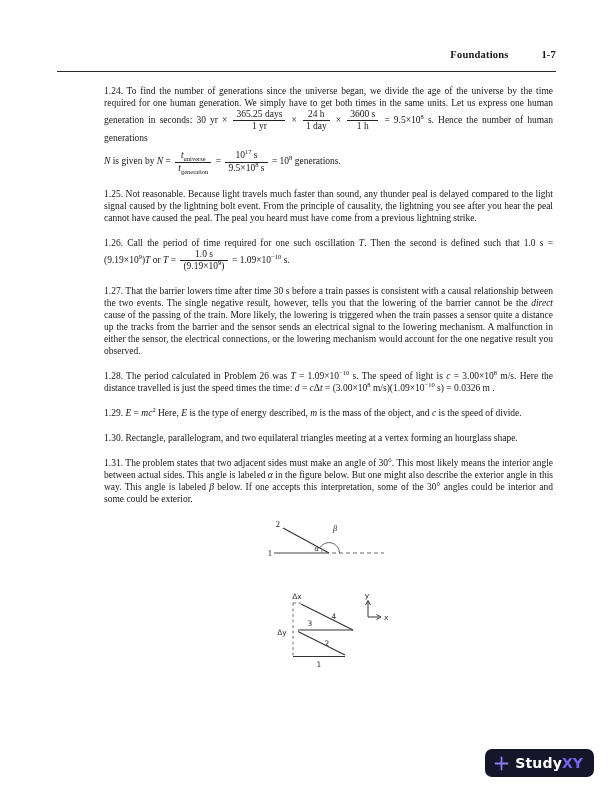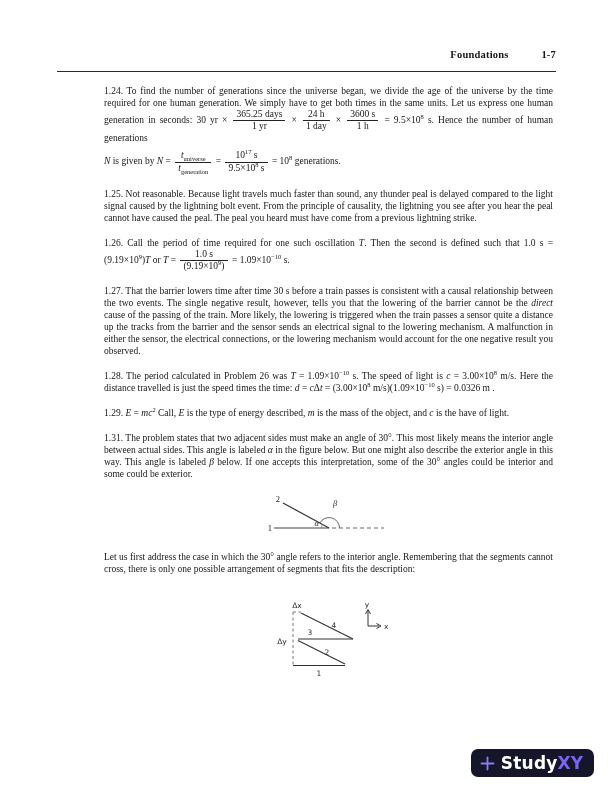--- a/index.html
+++ b/index.html
@@ -39,21 +39,21 @@
   .fig-zigzag { margin: 22px 0 0; }
   .fig svg { overflow: visible; }
   .fig-angle text { font-family: "Liberation Serif", serif; font-size: 8.5px; fill: #222; }
   .fig-angle text.greek { font-style: italic; }
   .fig-zigzag text { font-family: "DejaVu Sans", sans-serif; font-size: 7.5px; fill: #333; }
   .logo {
     position: absolute; right: 18px; bottom: 15px; height: 28px;
     display: flex; align-items: center; gap: 6px;
     background: var(--logo-bg, #16162b);
     border-radius: 7px; padding: 0 11px 0 9px;
-    font-family: "DejaVu Sans", sans-serif; font-weight: bold; font-size: 17px;
+    font-family: "DejaVu Sans", sans-serif; font-weight: bold; font-size: 14px;
   }
   .logo .study { color: var(--logo-study, #ffffff); letter-spacing: 0.2px; }
   .logo .xy { color: var(--logo-xy, #7b63f2); }
   .logo .plus-icon line { stroke: var(--logo-plus, #8d7bf4); stroke-width: 1.8; stroke-linecap: round; }
 </style>
 </head>
 <body>
 
 <div class="page">
 
@@ -62,38 +62,38 @@
     <span class="pageno">1-7</span>
   </div>
 
   <div class="content">
     <div class="para"><span class="bd">1.24.</span><span> To find the number of generations since the universe began, we divide the age of the universe by the time required for one human generation. We simply have to get both times in the same units. Let us express one human generation in seconds: 30 yr × </span><span class="frac"><span class="num"><span>365.25 days</span></span><span class="den"><span>1 yr</span></span></span><span> × </span><span class="frac"><span class="num"><span>24 h</span></span><span class="den"><span>1 day</span></span></span><span> × </span><span class="frac"><span class="num"><span>3600 s</span></span><span class="den"><span>1 h</span></span></span><span> = 9.5×10</span><sup>8</sup><span> s. Hence the number of human generations</span></div>
     <div class="para formula-line"><span class="it">N</span><span> is given by </span><span class="it">N</span><span> = </span><span class="frac"><span class="num"><span class="it">t</span><sub>universe</sub></span><span class="den"><span class="it">t</span><sub>generation</sub></span></span><span> = </span><span class="frac"><span class="num"><span>10</span><sup>17</sup><span> s</span></span><span class="den"><span>9.5×10</span><sup>8</sup><span> s</span></span></span><span> = 10</span><sup>8</sup><span> generations.</span></div>
     <div class="para"><span class="bd">1.25.</span><span> Not reasonable. Because light travels much faster than sound, any thunder peal is delayed compared to the light signal caused by the lightning bolt event. From the principle of causality, the lightning you see after you hear the peal cannot have caused the peal. The peal you heard must have come from a previous lightning strike.</span></div>
     <div class="para"><span class="bd">1.26.</span><span> Call the period of time required for one such oscillation </span><span class="it">T</span><span>. Then the second is defined such that 1.0 s = (9.19×10</span><sup>9</sup><span>)</span><span class="it">T</span><span> or </span><span class="it">T</span><span> = </span><span class="frac"><span class="num"><span>1.0 s</span></span><span class="den"><span>(9.19×10</span><sup>9</sup><span>)</span></span></span><span> = 1.09×10</span><sup>−10</sup><span> s.</span></div>
     <div class="para"><span class="bd">1.27.</span><span> That the barrier lowers time after time 30 s before a train passes is consistent with a causal relationship between the two events. The single negative result, however, tells you that the lowering of the barrier cannot be the </span><span class="it">direct</span><span> cause of the passing of the train. More likely, the lowering is triggered when the train passes a sensor quite a distance up the tracks from the barrier and the sensor sends an electrical signal to the lowering mechanism. A malfunction in either the sensor, the electrical connections, or the lowering mechanism would account for the one negative result you observed.</span></div>
     <div class="para"><span class="bd">1.28.</span><span> The period calculated in Problem 26 was </span><span class="it">T</span><span> = 1.09×10</span><sup>−10</sup><span> s. The speed of light is </span><span class="it">c</span><span> = 3.00×10</span><sup>8</sup><span> m/s. Here the distance travelled is just the speed times the time: </span><span class="it">d</span><span> = </span><span class="it">c</span><span>Δ</span><span class="it">t</span><span> = (3.00×10</span><sup>8</sup><span> m/s)(1.09×10</span><sup>−10</sup><span> s) = 0.0326 m .</span></div>
-    <div class="para"><span class="bd">1.29.</span><span> </span><span class="it">E</span><span> = </span><span class="it">mc</span><sup>2</sup><span> Call, </span><span class="it">E</span><span> is the type of energy described, </span><span class="it">m</span><span> is the mass of the object, and </span><span class="it">c</span><span> is the have of light.</span></div>
+    <div class="para"><span class="bd">1.29.</span><span> </span><span class="it">E</span><span> = </span><span class="it">mc</span><sup>2</sup><span> Here, </span><span class="it">E</span><span> is the type of energy described, </span><span class="it">m</span><span> is the mass of the object, and </span><span class="it">c</span><span> is the speed of divide.</span></div>
+    <div class="para"><span class="bd">1.30.</span><span> Rectangle, parallelogram, and two equilateral triangles meeting at a vertex forming an hourglass shape.</span></div>
     <div class="para"><span class="bd">1.31.</span><span> The problem states that two adjacent sides must make an angle of 30°. This most likely means the interior angle between actual sides. This angle is labeled </span><span class="it">α</span><span> in the figure below. But one might also describe the exterior angle in this way. This angle is labeled </span><span class="it">β</span><span> below. If one accepts this interpretation, some of the 30° angles could be interior and some could be exterior.</span></div>
 
     <div class="fig fig-angle">
       <svg width="125" height="44" viewBox="0 0 125 44">
         <line x1="8" y1="35" x2="63" y2="35" stroke="#444" stroke-width="1"></line>
         <line x1="17" y1="10" x2="63" y2="35" stroke="#333" stroke-width="1.2"></line>
         <line x1="66" y1="35" x2="118" y2="35" stroke="#666" stroke-width="1" stroke-dasharray="4 3"></line>
         <path d="M 73.5 35 A 10.5 10.5 0 0 0 53.8 30" fill="none" stroke="#555" stroke-width="0.9"></path>
         <path d="M 55.5 35 A 7.5 7.5 0 0 1 56.4 31.4" fill="none" stroke="#777" stroke-width="0.8"></path>
         <text x="14" y="9" text-anchor="end">2</text>
         <text x="6" y="38" text-anchor="end">1</text>
         <text x="53" y="33" text-anchor="end" class="greek">α</text>
         <text x="67" y="13" class="greek">β</text>
       </svg>
     </div>
 
-    <div class="para"><span>Let us first address the case in which the 30° angle refers to the interior angle. Remembering that the segments cannot cross, there is only one possible arrangement of segments that fits the description:</span></div>
 
     <div class="fig fig-zigzag">
       <svg width="122" height="85" viewBox="0 0 122 85">
         <line x1="25" y1="15" x2="33" y2="15" stroke="#666" stroke-width="0.9" stroke-dasharray="3 2.5"></line>
         <line x1="25" y1="15" x2="25" y2="68.5" stroke="#666" stroke-width="0.9" stroke-dasharray="3 2.5"></line>
         <line x1="33" y1="16" x2="85" y2="42" stroke="#333" stroke-width="1.2"></line>
         <line x1="30" y1="42" x2="85" y2="42" stroke="#333" stroke-width="1.1"></line>
         <line x1="30" y1="43.5" x2="77" y2="67" stroke="#333" stroke-width="1.2"></line>
         <line x1="25" y1="68.5" x2="77" y2="68.5" stroke="#333" stroke-width="1.1"></line>
         <line x1="100" y1="29" x2="100" y2="14" stroke="#333" stroke-width="1"></line>

